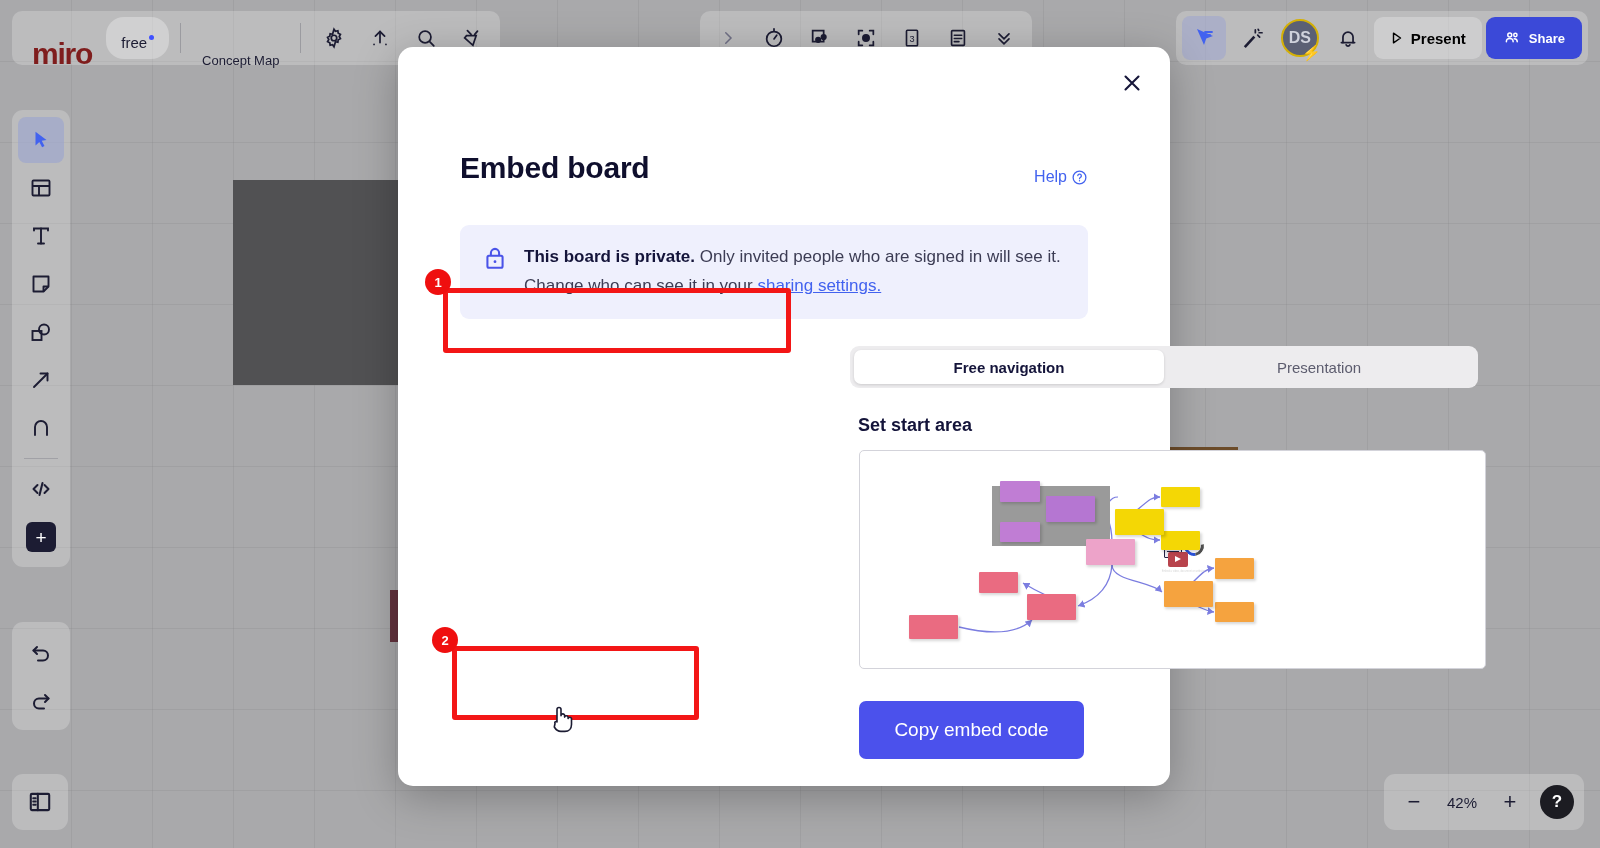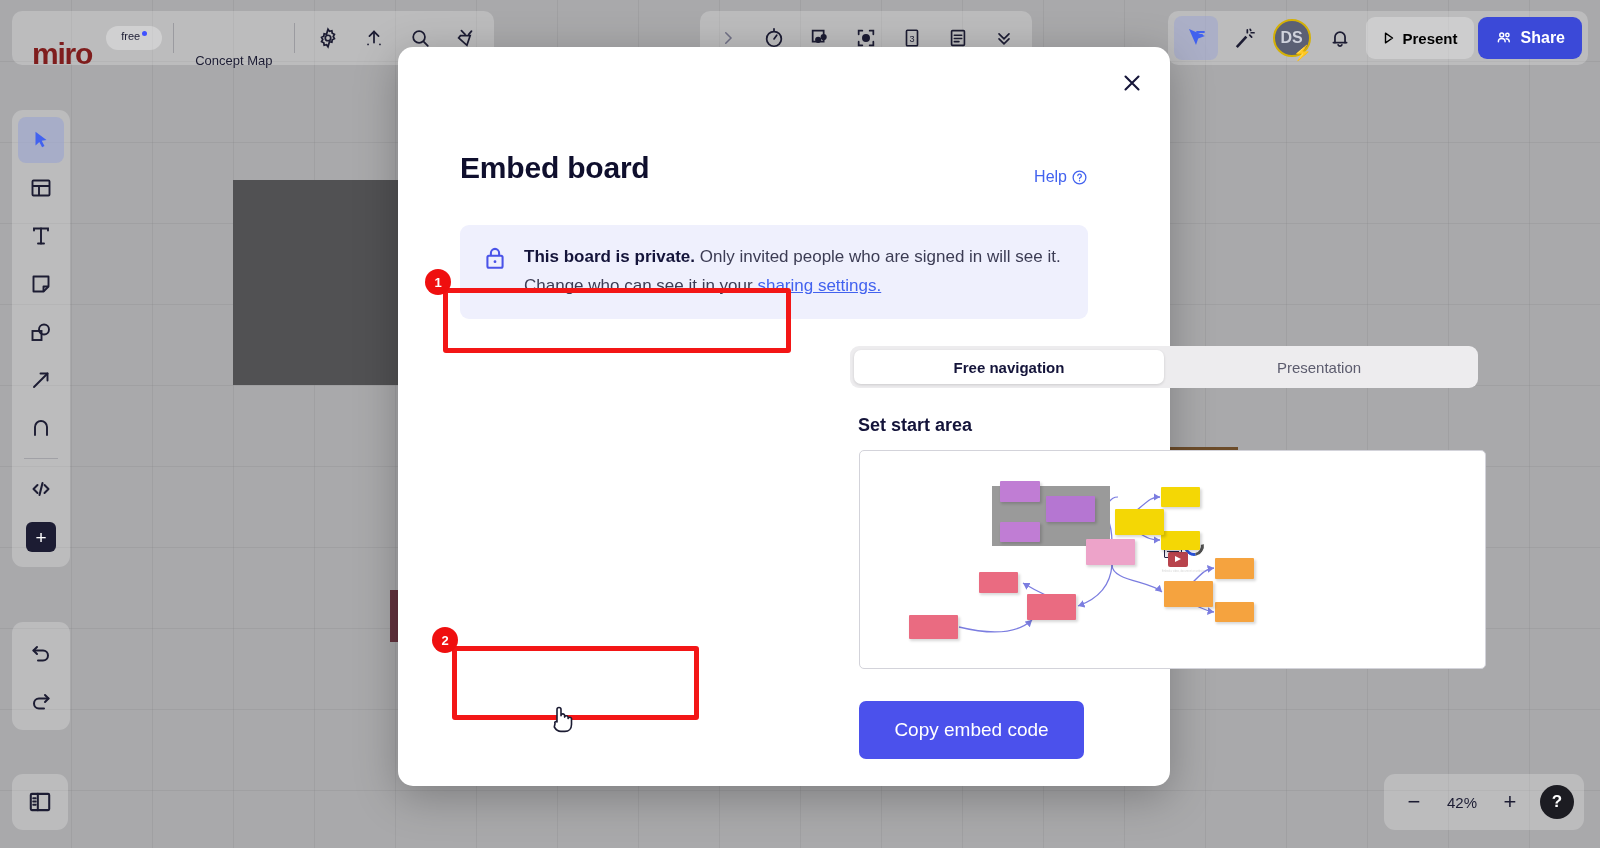--- a/index.html
+++ b/index.html
@@ -66,21 +66,21 @@
   .tb-mid  { left: 700px; top: 11px; gap: 2px; }
   .tb-right{ right: 12px; top: 11px; gap: 4px; }
 
   .miro-logo {
     font-size: 30px; font-weight: 700; color: #7f1d1d;
     letter-spacing: -1.2px; padding: 0 12px 4px 14px; line-height: 1; margin-top: 36px;
   }
   .free-pill {
     display: flex; align-items: flex-start; gap: 2px;
     background: rgba(255,255,255,.30); color: #1c1c33;
-    font-size: 11px; border-radius: 18px; padding: 4px 15px 8px;
+    font-size: 15px; border-radius: 18px; padding: 17px 15px 8px;
   }
   .free-dot { width: 5px; height: 5px; border-radius: 50%; background: #3f51ff;
               align-self: flex-start; margin-top: 1px; }
   .tb-div { width: 1px; height: 30px; background: rgba(40,40,60,.22); margin: 0 9px; }
   .board-title { font-size: 13px; color: #1c1c33; padding: 0 10px; white-space: nowrap; margin-top: 44px; }
   .tb-btn {
     width: 44px; height: 44px; display: flex; align-items: center; justify-content: center;
     border-radius: 8px; color: #1c1c33;
   }
   .tb-btn svg { display: block; }
@@ -93,21 +93,21 @@
   }
   .bolt { position: absolute; right: 1px; bottom: 0px; color: #e8b90a; font-size: 15px; line-height: 1; }
   .present-btn {
     display: flex; align-items: center; gap: 7px; height: 42px; padding: 0 16px;
     background: rgba(255,255,255,.26); border-radius: 9px;
     font-size: 15px; font-weight: 600; color: #000000; white-space: nowrap;
   }
   .share-btn {
     display: flex; align-items: center; gap: 8px; height: 42px; padding: 0 17px;
     background: #3b49d8; border-radius: 9px;
-    font-size: 16px; font-weight: 600; color: #fff; white-space: nowrap;
+    font-size: 13px; font-weight: 600; color: #fff; white-space: nowrap;
   }
 
   
   .ltool {
     position: absolute; left: 12px; top: 110px; width: 58px;
     background: rgba(255,255,255,.22); border-radius: 11px;
     padding: 7px 0; display: flex; flex-direction: column; align-items: center; gap: 2px;
     z-index: 5;
   }
   .lt-btn {

